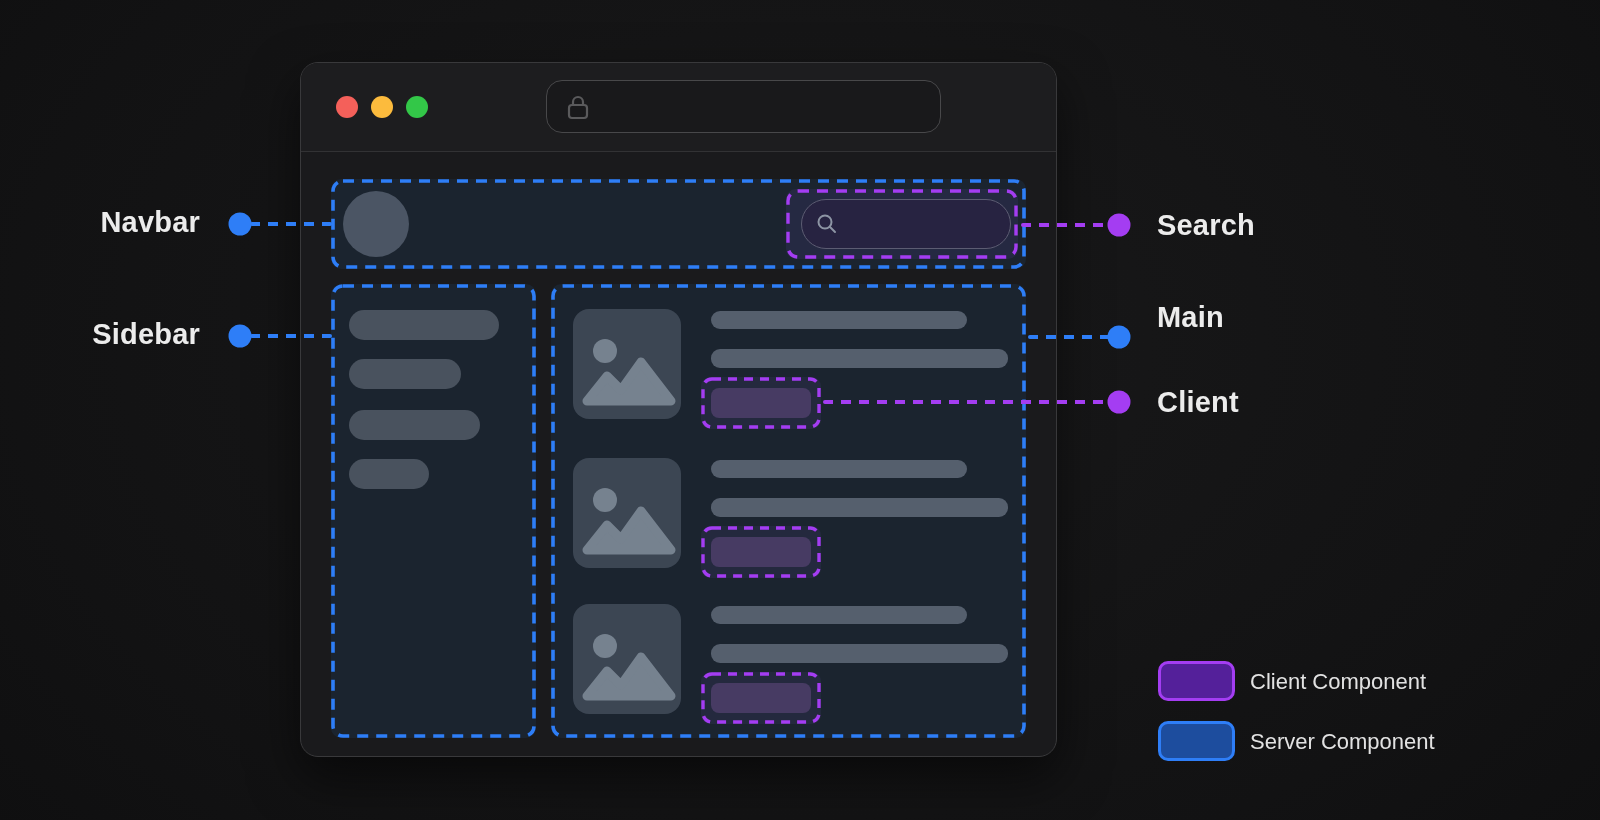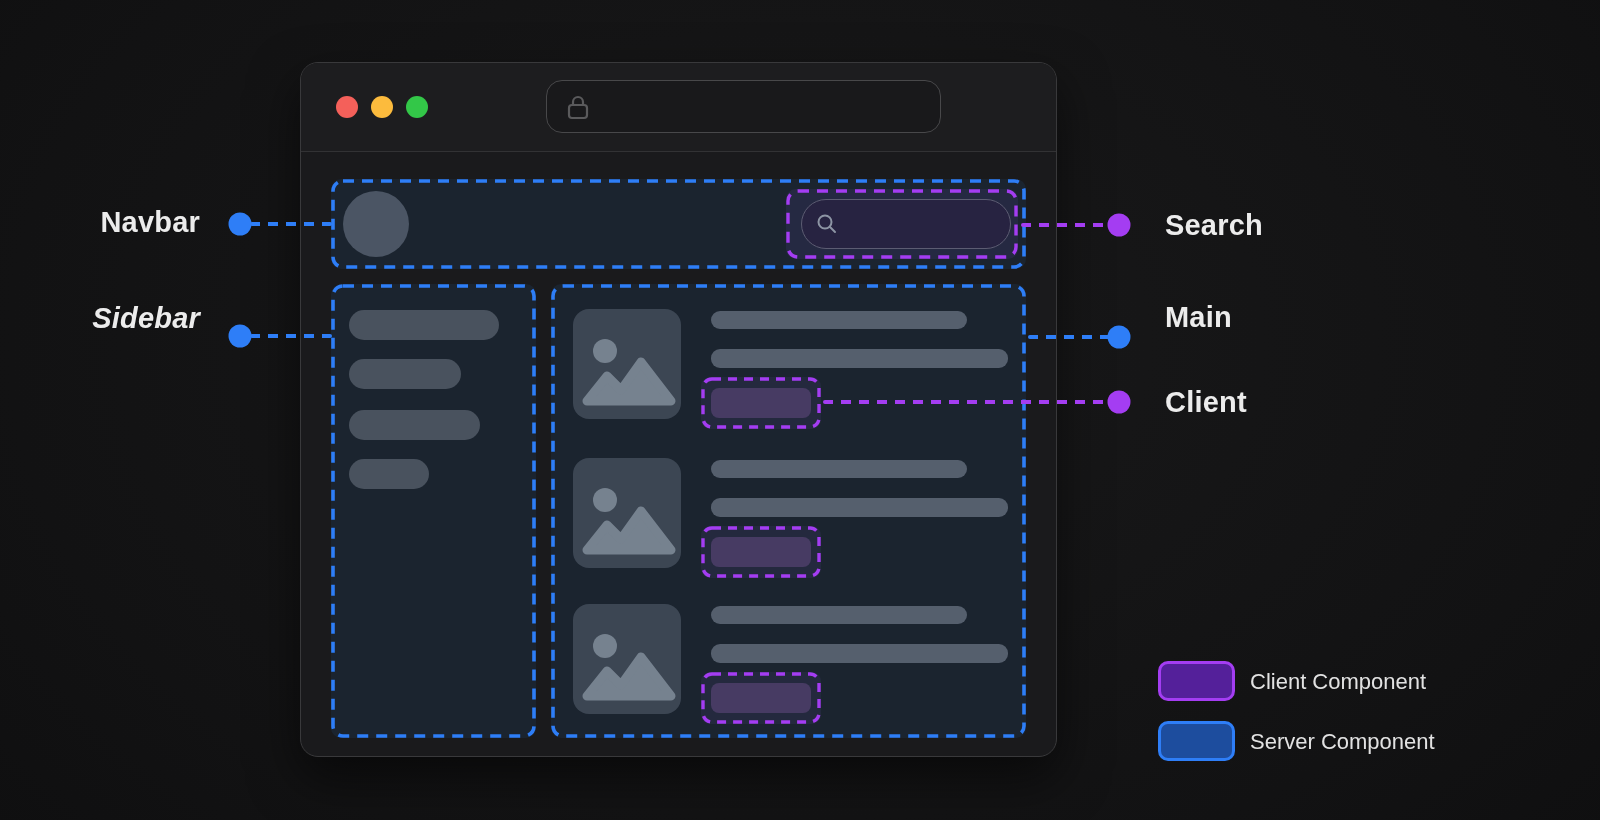--- a/index.html
+++ b/index.html
@@ -67,21 +67,21 @@
   .cbar.b2 { left: 160px; top: 40px; width: 297px; height: 19px; }
   .btn-outer { position: absolute; left: 150px; top: 68px; width: 120px; height: 52px;
                border-radius: 9px; background: rgba(122, 84, 196, 0.10); }
   .btn-inner { position: absolute; left: 10px; top: 11px; width: 100px; height: 30px;
                border-radius: 8px; background: #473b63; border: 0; cursor: pointer; }
 
   
   .annot-label { position: absolute; transform: translateY(-52%);
                  font-size: 29px; font-weight: 700; color: #ececec; letter-spacing: 0.2px; }
   .annot-label.left { left: 40px; width: 160px; text-align: right; }
-  .annot-label.right { left: 1157px; margin-left: 8px; }
+  .annot-label.right { left: 1157px; }
   .cdot { position: absolute; width: 23px; height: 23px; border-radius: 50%;
           transform: translate(-50%, -50%); }
   .cdot.blue { background: #2e7ef7; }
   .cdot.purple { background: #a43df2; }
   .dline { position: absolute; height: 4px; transform: translateY(-50%); border-radius: 2px; }
   .dline.blue   { background: repeating-linear-gradient(90deg, #2e7ef7 0 10px, transparent 10px 18px); }
   .dline.purple { background: repeating-linear-gradient(90deg, #a43df2 0 10px, transparent 10px 18px); }
 
   
   .legend-swatch { position: absolute; left: 1158px; width: 77px; height: 40px;
@@ -197,21 +197,21 @@
           <button class="btn-inner"></button>
         </div>
       </div>
     </div>
   </div>
 
   <div class="annot-label left" style="top:223px;">Navbar</div>
   <span class="cdot blue" style="left:240px; top:224px;"></span>
   <div class="dline blue" style="left:250px; top:224px; width:82px;"></div>
 
-  <div class="annot-label left" style="top:319px;font-style:italic;">Sidebar</div>
+  <div class="annot-label left" style="top:335px;">Sidebar</div>
   <span class="cdot blue" style="left:240px; top:336px;"></span>
   <div class="dline blue" style="left:250px; top:336px; width:82px;"></div>
 
   <div class="dline purple" style="left:1021px; top:225px; width:88px;"></div>
   <span class="cdot purple" style="left:1119px; top:225px;"></span>
   <div class="annot-label right" style="top:226px;">Search</div>
 
   <div class="dline blue" style="left:1028px; top:337px; width:82px;"></div>
   <span class="cdot blue" style="left:1119px; top:337px;"></span>
   <div class="annot-label right" style="top:318px;">Main</div>

